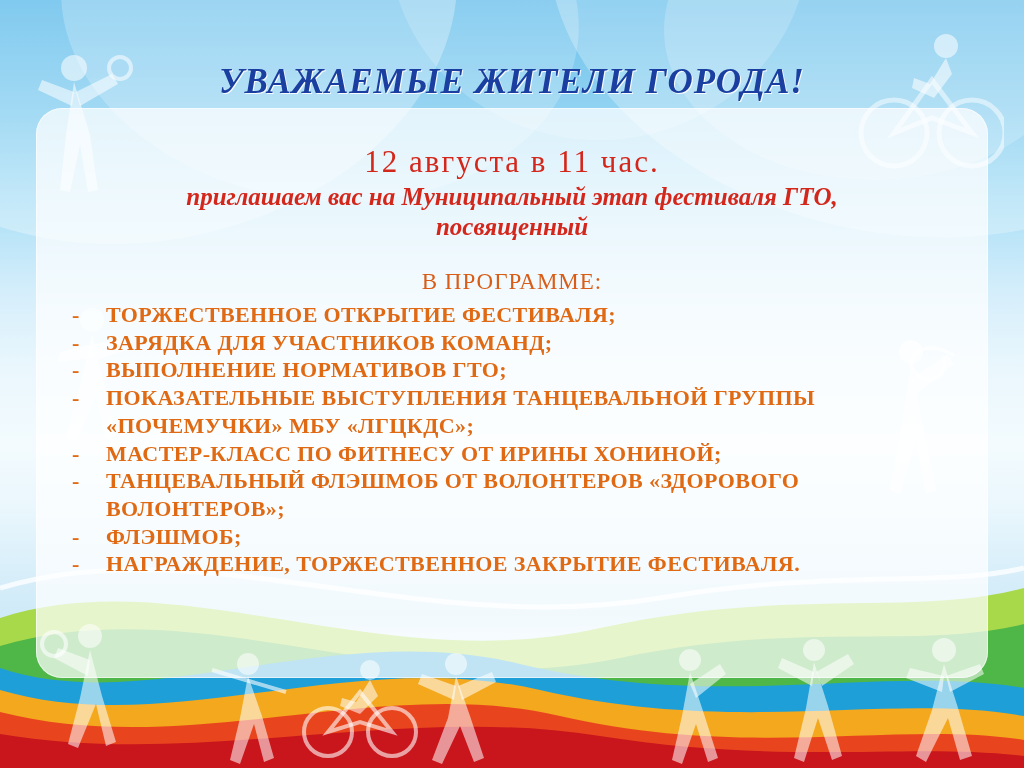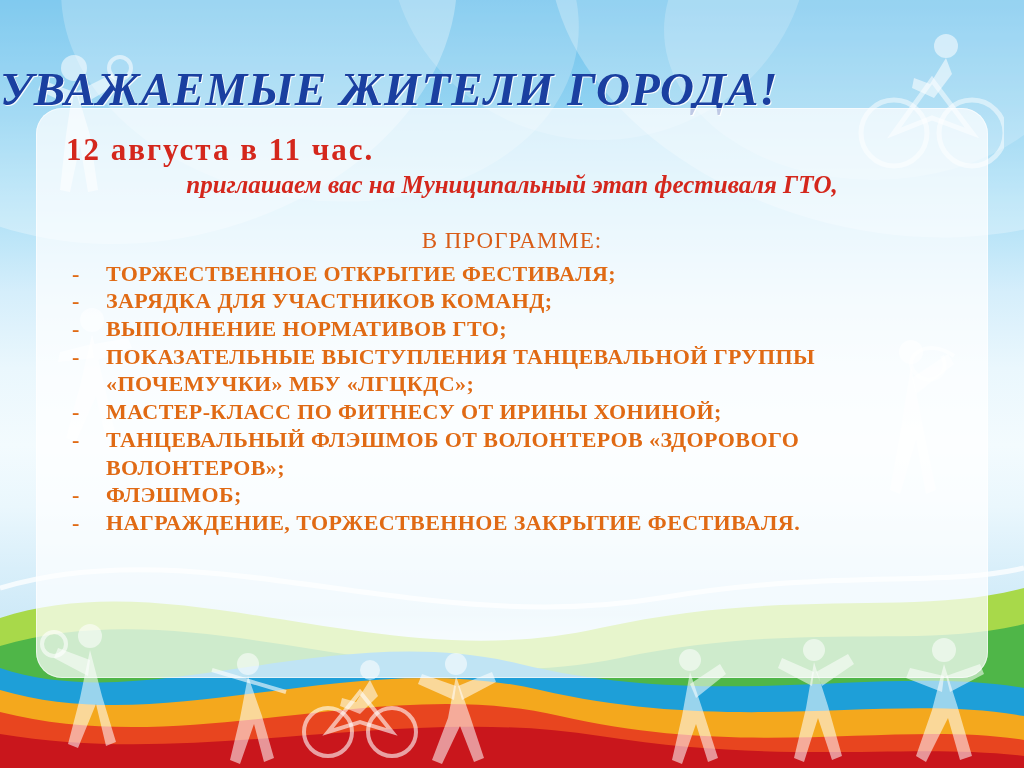--- a/index.html
+++ b/index.html
@@ -73,46 +73,48 @@
     border-radius: 26px;
     box-shadow: 0 0 0 1px rgba(255,255,255,0.55) inset;
   }
 
   
   #headline {
     position: absolute;
     left: 0;
     right: 0;
     top: 62px;
-    text-align: left;
+    text-align: center;
     font-family: "Liberation Serif", serif;
     font-weight: bold;
     font-style: italic;
-    font-size: 47px;
+    font-size: 35px;
     letter-spacing: 1px;
     color: #1a3fa0;
     text-shadow: 1px 1px 0 rgba(255,255,255,0.9);
   }
 
   #content {
     position: absolute;
     left: 36px;
     top: 108px;
     width: 952px;
     height: 570px;
     box-sizing: border-box;
     padding: 24px 30px 10px 30px;
   }
 
   .date-line {
-    font-weight: bold;
+    text-align: center;
+    font-weight: normal;
     font-size: 31px;
     color: #d4271c;
     letter-spacing: 2px;
     margin-bottom: 2px;
+    margin-top: 12px;
   }
 
   .invite {
     text-align: center;
     font-style: italic;
     font-weight: bold;
     font-size: 25px;
     color: #d4271c;
     line-height: 1.18;
   }
@@ -259,20 +261,21 @@
 
   <div id="headline">УВАЖАЕМЫЕ ЖИТЕЛИ ГОРОДА!</div>
 
   <div id="card"></div>
 
   <div id="content">
 
     <div class="date-line">12  августа  в  11  час.</div>
 
     <div class="invite">приглашаем вас на Муниципальный этап фестиваля ГТО,</div>
+    <div class="invite">посвященный</div>
 
     <div class="program-title">В ПРОГРАММЕ:</div>
 
     <ul class="program">
       <li>
         <span class="dash">-</span>
         <span class="txt">ТОРЖЕСТВЕННОЕ ОТКРЫТИЕ ФЕСТИВАЛЯ;</span>
       </li>
       <li>
         <span class="dash">-</span>

